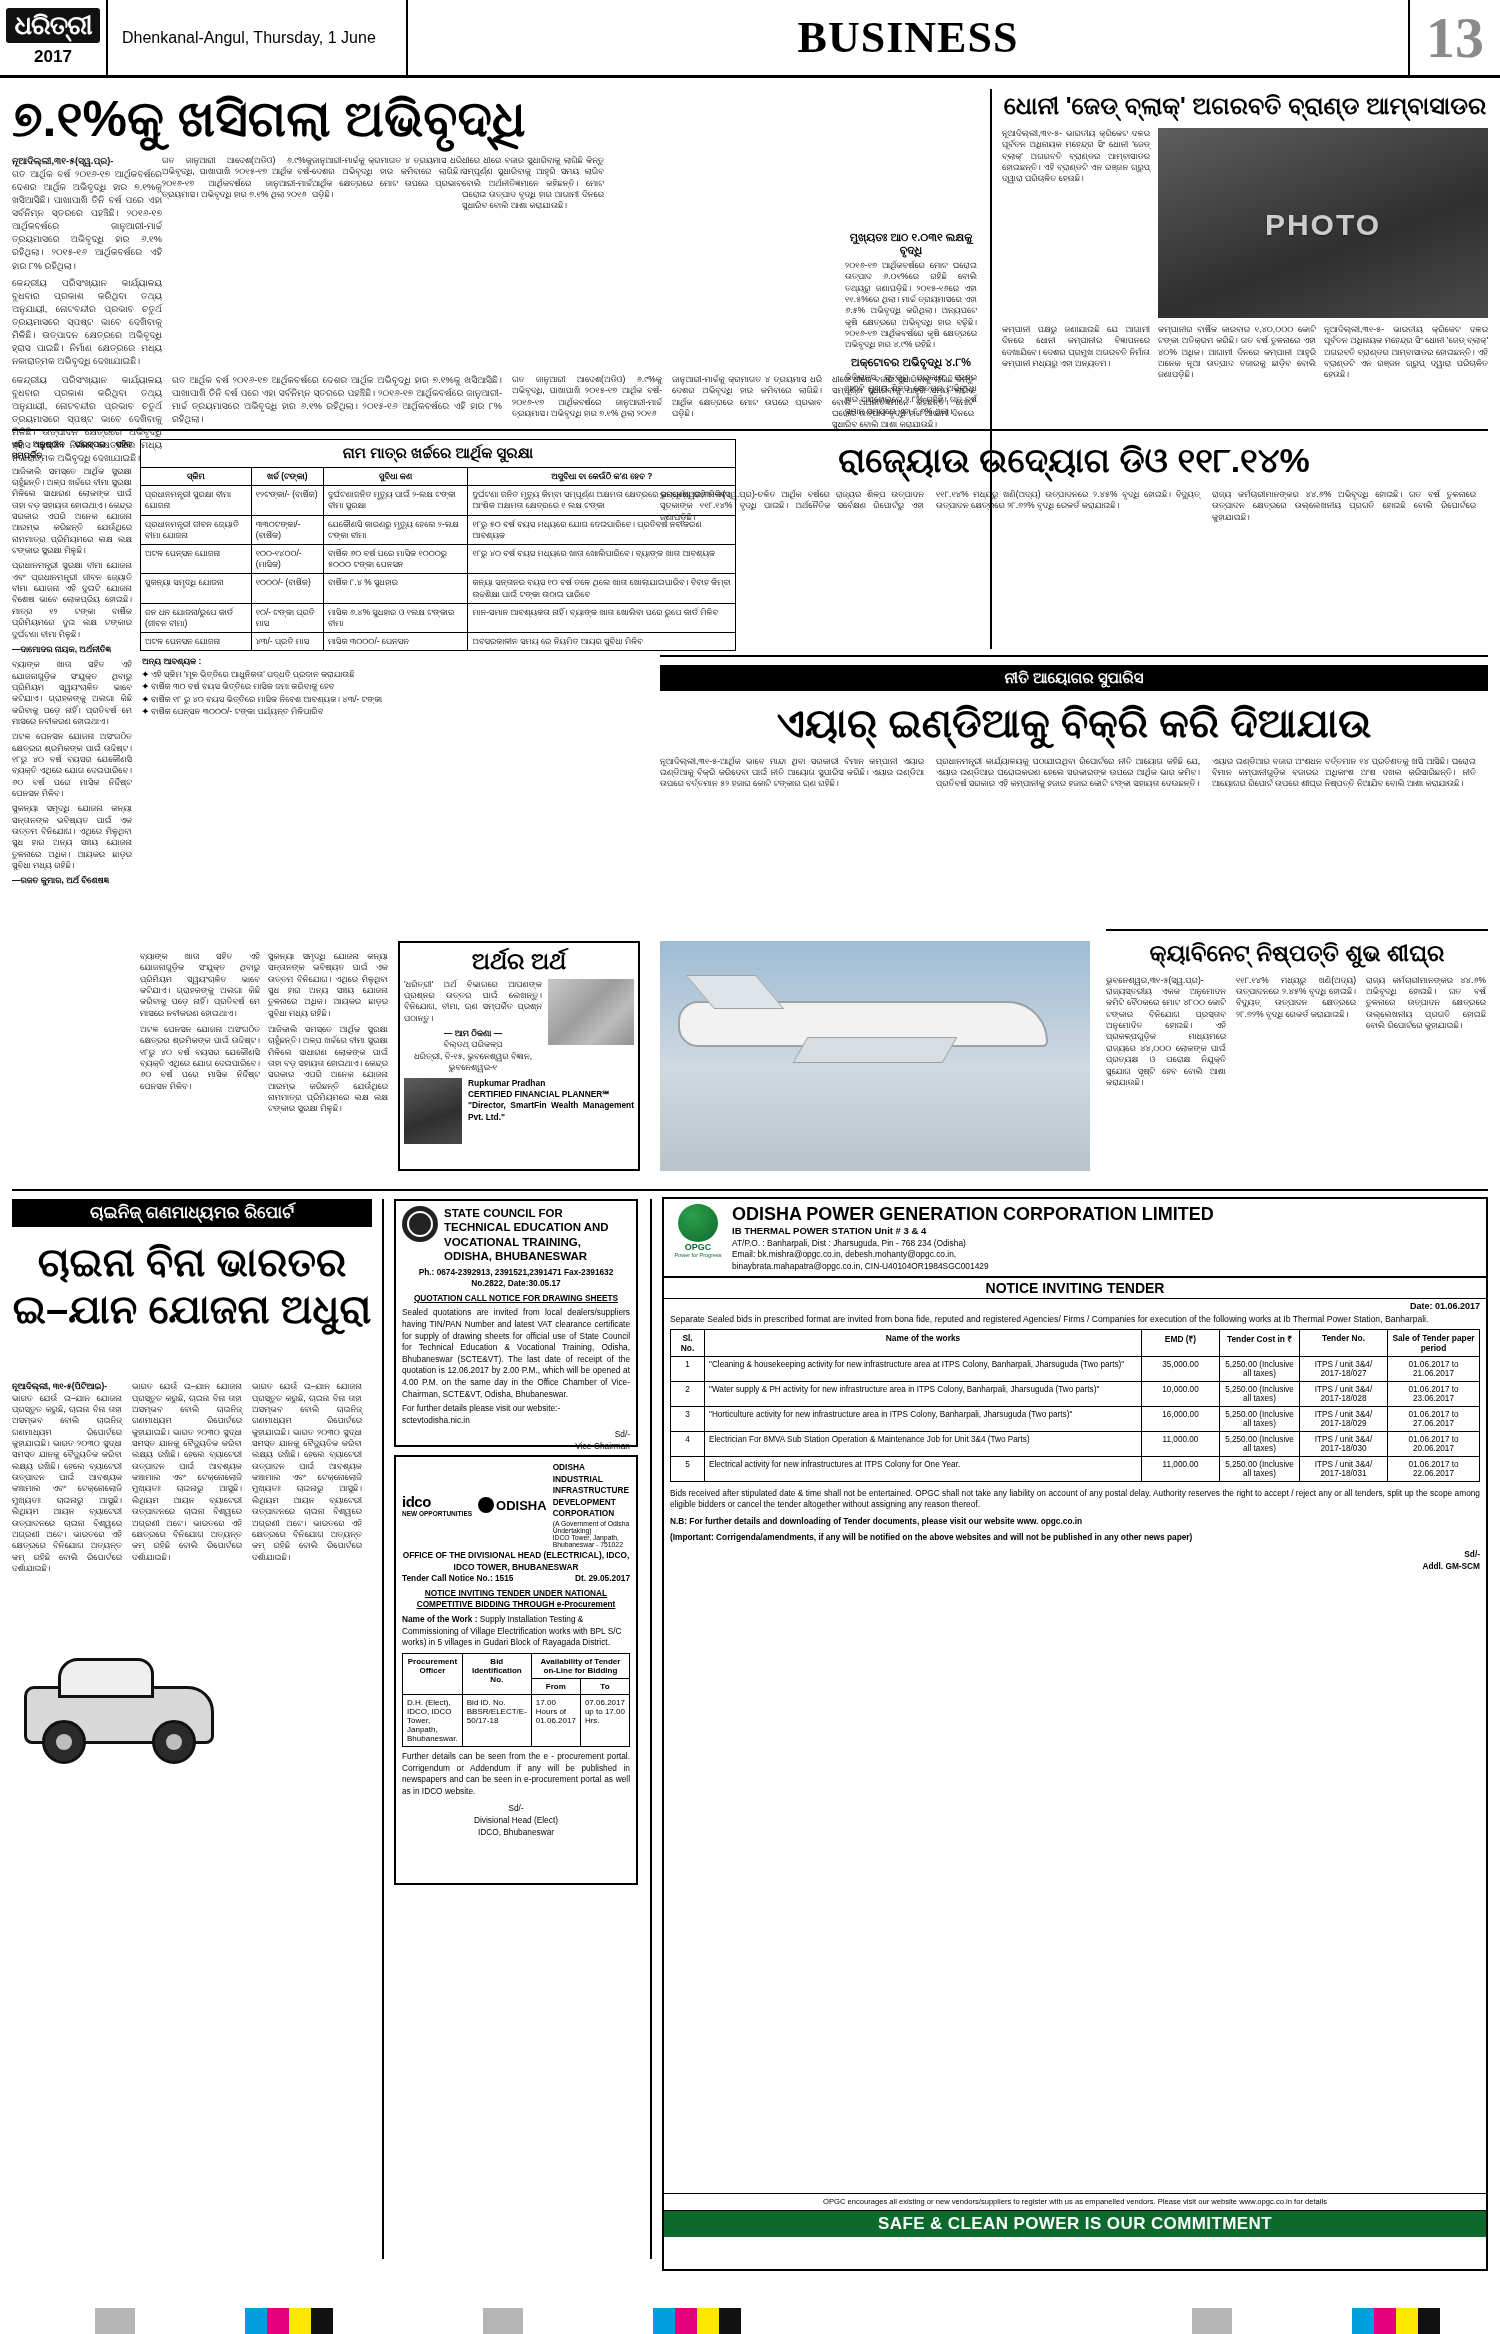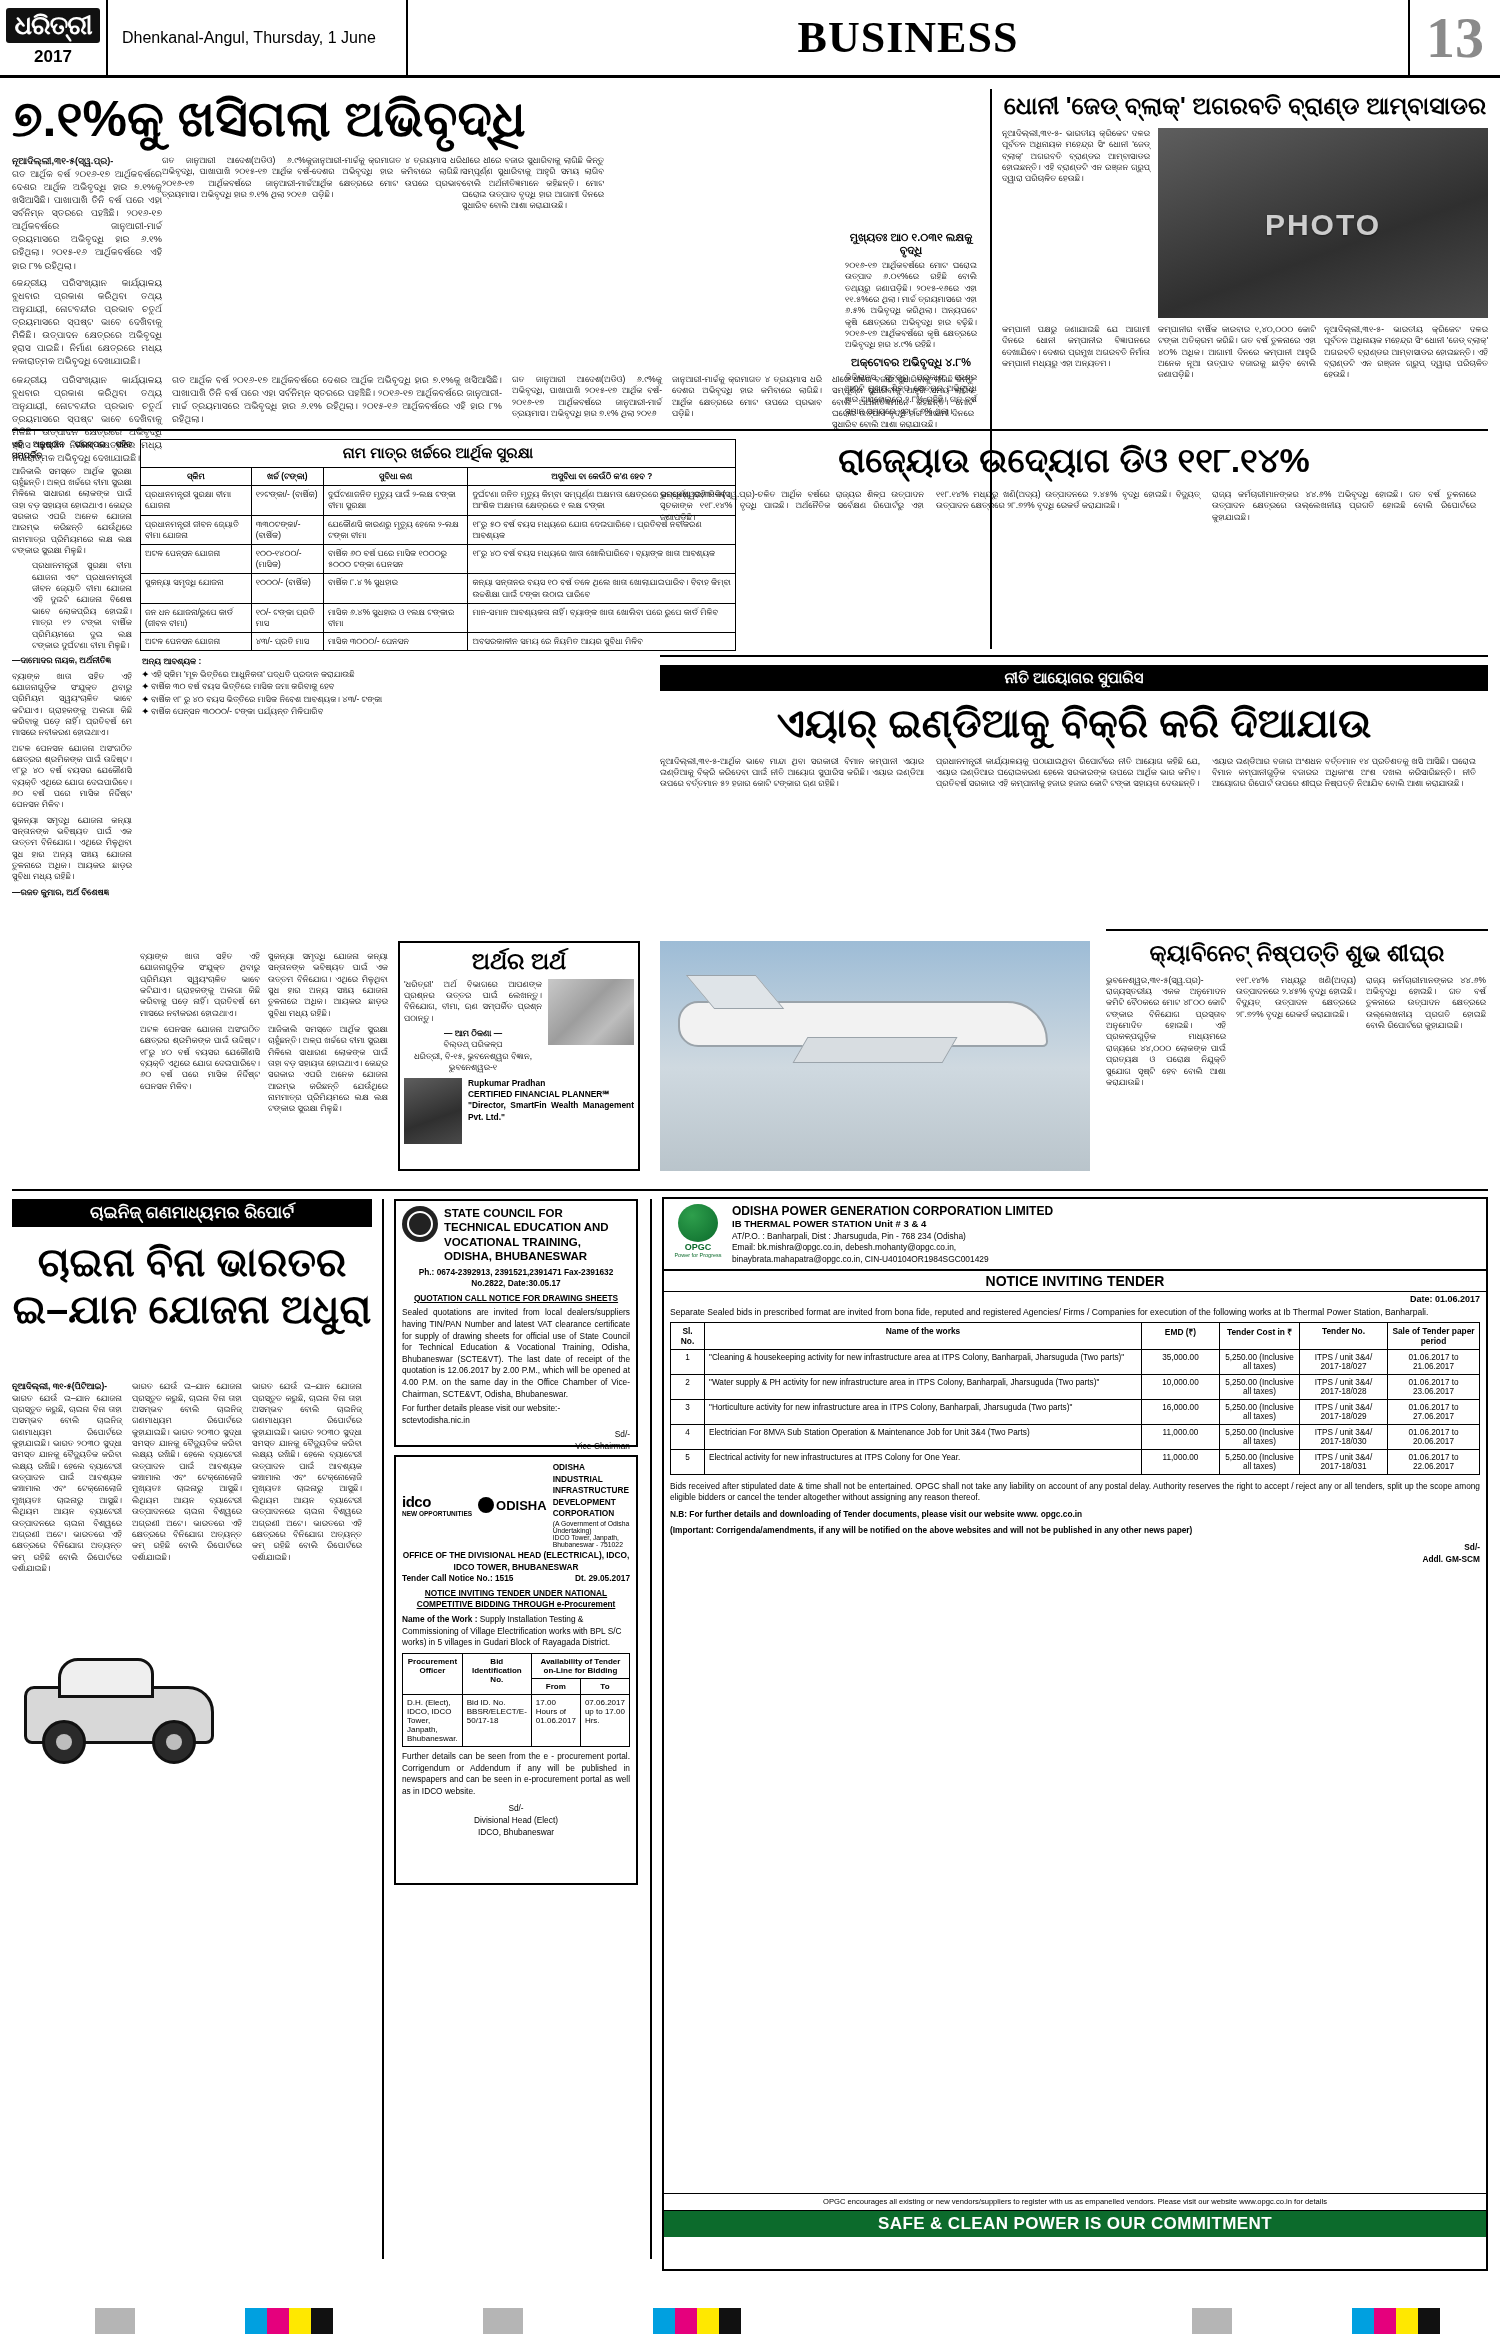--- a/index.html
+++ b/index.html
@@ -111,21 +111,21 @@
   .opgc-top { display:flex; gap:6px; padding:5px 6px 4px; align-items:flex-start; }
   .opgc-logo {
     width:56px; height:54px; flex:0 0 56px; position:relative;
     display:flex; flex-direction:column; align-items:center; justify-content:center;
   }
   .opgc-logo .globe {
     width:40px; height:40px; border-radius:50%;
     background:radial-gradient(circle at 35% 30%, #2e9f4c, #0c6b2c);
   }
   .opgc-logo .nm { font-size:9px; font-weight:bold; color:#0c6b2c; }
-  .opgc-title { font-weight:bold; font-size:12px; }
+  .opgc-title { font-weight:bold; font-size:18px; }
   .opgc-sub { font-size:9.5px; font-weight:bold; line-height:1.35; }
   .opgc-mail { font-size:8.4px; line-height:1.35; }
   .nit-band {
     border-top:2px solid #000; border-bottom:1px solid #000;
     text-align:center; font-weight:bold; font-size:14px; padding:2px 0;
   }
   table.nit { border-collapse:collapse; width:100%; font-size:8.2px; }
   table.nit th, table.nit td { border:1px solid #000; padding:3px 4px; vertical-align:top; }
   table.nit th { font-weight:bold; text-align:center; font-size:8.4px; }
   .nit-note { font-size:8.3px; line-height:1.4; text-align:justify; }
@@ -254,21 +254,21 @@
         <div style="width:158px;" class="cap">କମ୍ପାନୀର ବାର୍ଷିକ କାରବାର ୧,୪୦,୦୦୦ କୋଟି ଟଙ୍କା ଅତିକ୍ରମ କରିଛି। ଗତ ବର୍ଷ ତୁଳନାରେ ଏହା ୪୦% ଅଧିକ। ଆଗାମୀ ଦିନରେ କମ୍ପାନୀ ଆହୁରି ଅନେକ ନୂଆ ଉତ୍ପାଦ ବଜାରକୁ ଛାଡ଼ିବ ବୋଲି ଜଣାପଡ଼ିଛି।</div>
         <div style="width:164px;" class="cap">ନୂଆଦିଲ୍ଲୀ,୩୧-୫- ଭାରତୀୟ କ୍ରିକେଟ ଦଳର ପୂର୍ବତନ ଅଧିନାୟକ ମହେନ୍ଦ୍ର ସିଂ ଧୋନୀ 'ଜେଡ୍ ବ୍ଲାକ୍' ଅଗରବତି ବ୍ରାଣ୍ଡର ଆମ୍ବାସାଡର ହୋଇଛନ୍ତି। ଏହି ବ୍ରାଣ୍ଡଟି ଏନ ରଞ୍ଜନ ଗ୍ରୁପ୍ ଦ୍ୱାରା ପରିଚାଳିତ ହେଉଛି।</div>
       </div>
     </div>
 
     <div class="hdiv" style="left:12px; top:348px; width:1476px;"></div>
 
     <div class="zone" style="left:12px; top:358px; width:120px; height:660px;">
       <div class="cap" style="font-weight:bold;">ଏହି ଅନୁଷ୍ଠାନ ପରସ୍ପର ସହିତ ସମ୍ପର୍କିତ</div>
       <div class="cap" style="margin-top:4px;">ଆଜିକାଲି ସମସ୍ତେ ଆର୍ଥିକ ସୁରକ୍ଷା ଚାହୁଁଛନ୍ତି। ଅଳ୍ପ ଖର୍ଚ୍ଚରେ ବୀମା ସୁରକ୍ଷା ମିଳିଲେ ସାଧାରଣ ଲୋକଙ୍କ ପାଇଁ ତାହା ବଡ଼ ସହାୟତା ହୋଇଥାଏ। କେନ୍ଦ୍ର ସରକାର ଏପରି ଅନେକ ଯୋଜନା ଆରମ୍ଭ କରିଛନ୍ତି ଯେଉଁଥିରେ ନାମମାତ୍ର ପ୍ରିମିୟମରେ ଲକ୍ଷ ଲକ୍ଷ ଟଙ୍କାର ସୁରକ୍ଷା ମିଳୁଛି।</div>
-      <div class="cap" style="margin-top:4px;margin-left:20px;">ପ୍ରଧାନମନ୍ତ୍ରୀ ସୁରକ୍ଷା ବୀମା ଯୋଜନା ଏବଂ ପ୍ରଧାନମନ୍ତ୍ରୀ ଜୀବନ ଜ୍ୟୋତି ବୀମା ଯୋଜନା ଏହି ଦୁଇଟି ଯୋଜନା ବିଶେଷ ଭାବେ ଲୋକପ୍ରିୟ ହୋଇଛି। ମାତ୍ର ୧୨ ଟଙ୍କା ବାର୍ଷିକ ପ୍ରିମିୟମରେ ଦୁଇ ଲକ୍ଷ ଟଙ୍କାର ଦୁର୍ଘଟଣା ବୀମା ମିଳୁଛି।</div>
+      <div class="cap" style="margin-top:4px;">ପ୍ରଧାନମନ୍ତ୍ରୀ ସୁରକ୍ଷା ବୀମା ଯୋଜନା ଏବଂ ପ୍ରଧାନମନ୍ତ୍ରୀ ଜୀବନ ଜ୍ୟୋତି ବୀମା ଯୋଜନା ଏହି ଦୁଇଟି ଯୋଜନା ବିଶେଷ ଭାବେ ଲୋକପ୍ରିୟ ହୋଇଛି। ମାତ୍ର ୧୨ ଟଙ୍କା ବାର୍ଷିକ ପ୍ରିମିୟମରେ ଦୁଇ ଲକ୍ଷ ଟଙ୍କାର ଦୁର୍ଘଟଣା ବୀମା ମିଳୁଛି।</div>
       <div class="cap" style="margin-top:4px; font-weight:bold;">—ଦାମୋଦର ନାୟକ, ଅର୍ଥନୀତିଜ୍ଞ</div>
       <div class="cap" style="margin-top:4px;">ବ୍ୟାଙ୍କ ଖାତା ସହିତ ଏହି ଯୋଜନାଗୁଡ଼ିକ ସଂଯୁକ୍ତ ଥିବାରୁ ପ୍ରିମିୟମ ସ୍ୱୟଂଚାଳିତ ଭାବେ କଟିଯାଏ। ଗ୍ରାହକଙ୍କୁ ଅଲଗା କିଛି କରିବାକୁ ପଡ଼େ ନାହିଁ। ପ୍ରତିବର୍ଷ ମେ ମାସରେ ନବୀକରଣ ହୋଇଥାଏ।</div>
       <div class="cap" style="margin-top:4px;">ଅଟଳ ପେନସନ ଯୋଜନା ଅସଂଗଠିତ କ୍ଷେତ୍ରର ଶ୍ରମିକଙ୍କ ପାଇଁ ଉଦ୍ଦିଷ୍ଟ। ୧୮ରୁ ୪୦ ବର୍ଷ ବୟସର ଯେକୌଣସି ବ୍ୟକ୍ତି ଏଥିରେ ଯୋଗ ଦେଇପାରିବେ। ୬୦ ବର୍ଷ ପରେ ମାସିକ ନିର୍ଦ୍ଦିଷ୍ଟ ପେନସନ ମିଳିବ।</div>
       <div class="cap" style="margin-top:4px;">ସୁକନ୍ୟା ସମୃଦ୍ଧି ଯୋଜନା କନ୍ୟା ସନ୍ତାନଙ୍କ ଭବିଷ୍ୟତ ପାଇଁ ଏକ ଉତ୍ତମ ବିନିଯୋଗ। ଏଥିରେ ମିଳୁଥିବା ସୁଧ ହାର ଅନ୍ୟ ସଞ୍ଚୟ ଯୋଜନା ତୁଳନାରେ ଅଧିକ। ଆୟକର ଛାଡ଼ର ସୁବିଧା ମଧ୍ୟ ରହିଛି।</div>
       <div class="cap" style="margin-top:4px; font-weight:bold;">—ରଜତ କୁମାର, ଅର୍ଥ ବିଶେଷଜ୍ଞ</div>
     </div>
 
     <div class="zone" style="left:140px; top:358px; width:596px;">
       <div class="tbl-title">ନାମ ମାତ୍ର ଖର୍ଚ୍ଚରେ ଆର୍ଥିକ ସୁରକ୍ଷା</div>
       <table class="scheme">

